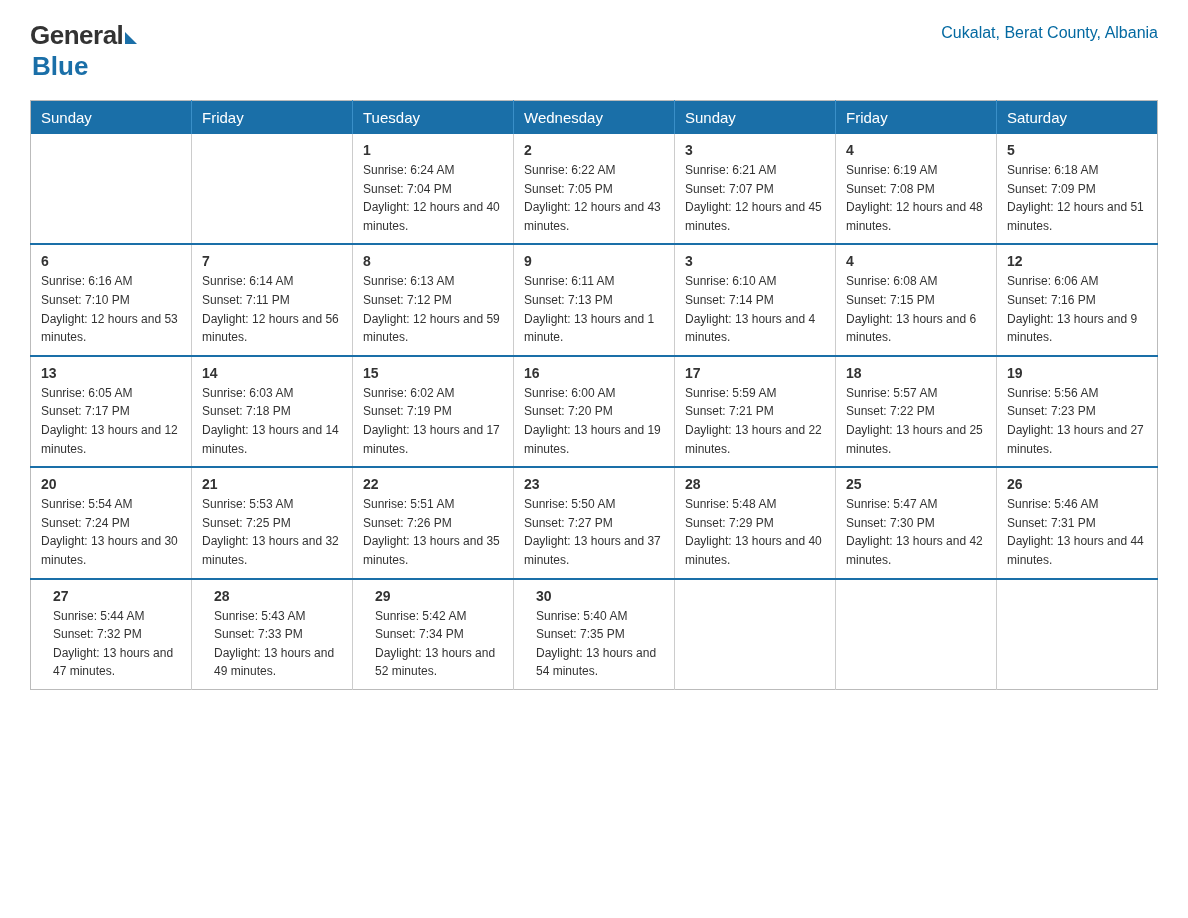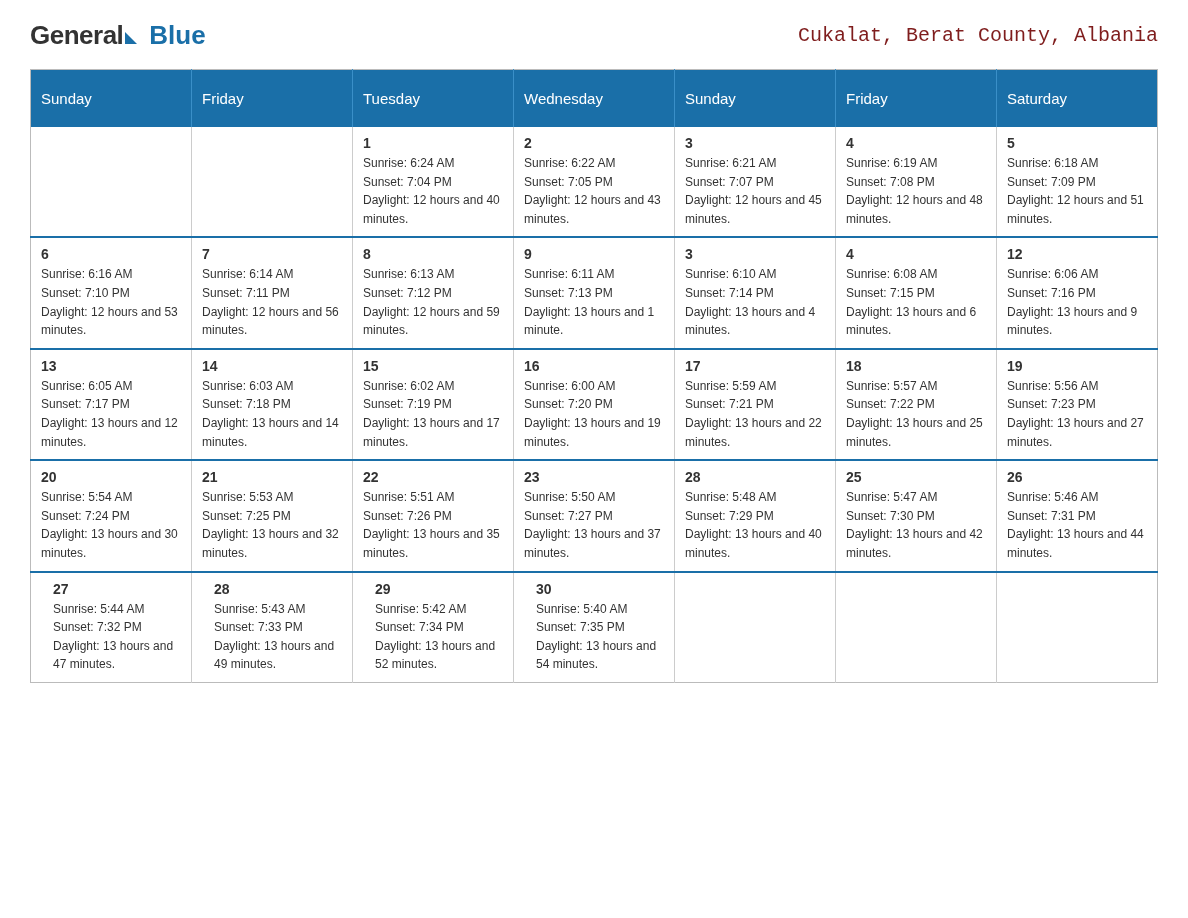--- a/index.html
+++ b/index.html
@@ -12,21 +12,21 @@
       padding: 20px 30px;
     }
     .header {
       display: flex;
       justify-content: space-between;
       align-items: flex-start;
       margin-bottom: 18px;
     }
     .logo {
       display: flex;
-      flex-direction: row;
+      flex-direction: column;
       align-items: flex-start;
     }
     .logo-top {
       display: flex;
       align-items: center;
     }
     .logo-general {
       font-size: 26px;
       font-weight: bold;
       color: #333;
@@ -38,51 +38,50 @@
       border-left: 12px solid #1a6fa8;
       border-top: 12px solid transparent;
       border-bottom: 0px solid transparent;
       margin-left: 2px;
       margin-top: 4px;
     }
     .logo-blue {
       font-size: 26px;
       font-weight: bold;
       color: #1a6fa8;
-      margin-left: 12px;
+      margin-left: 2px;
       text-align: right;
     }
     .title-section {
       text-align: right;
     }
     .main-title {
       font-size: 52px;
       font-weight: normal;
       color: #333;
       line-height: 1.1;
     }
     .subtitle {
-      font-size: 20px;
-      color: #7f1d1d;
+      font-size: 16px;
+      color: #0369a1;
       margin-top: 4px;
-      font-family: Liberation Mono, monospace;
     }
     .calendar {
       width: 100%;
       border-collapse: collapse;
       border: 1px solid #bbb;
     }
     .calendar thead tr {
       background-color: #1a6fa8;
     }
     .calendar thead th {
       color: #fff;
       font-size: 15px;
       font-weight: normal;
-      padding: 20px 10px;
+      padding: 8px 10px;
       text-align: left;
       border-right: 1px solid #3a8fc8;
     }
     .calendar thead th:last-child {
       border-right: none;
     }
     .calendar tbody td {
       vertical-align: top;
       padding: 8px 10px;
       border-right: 1px solid #ccc;

